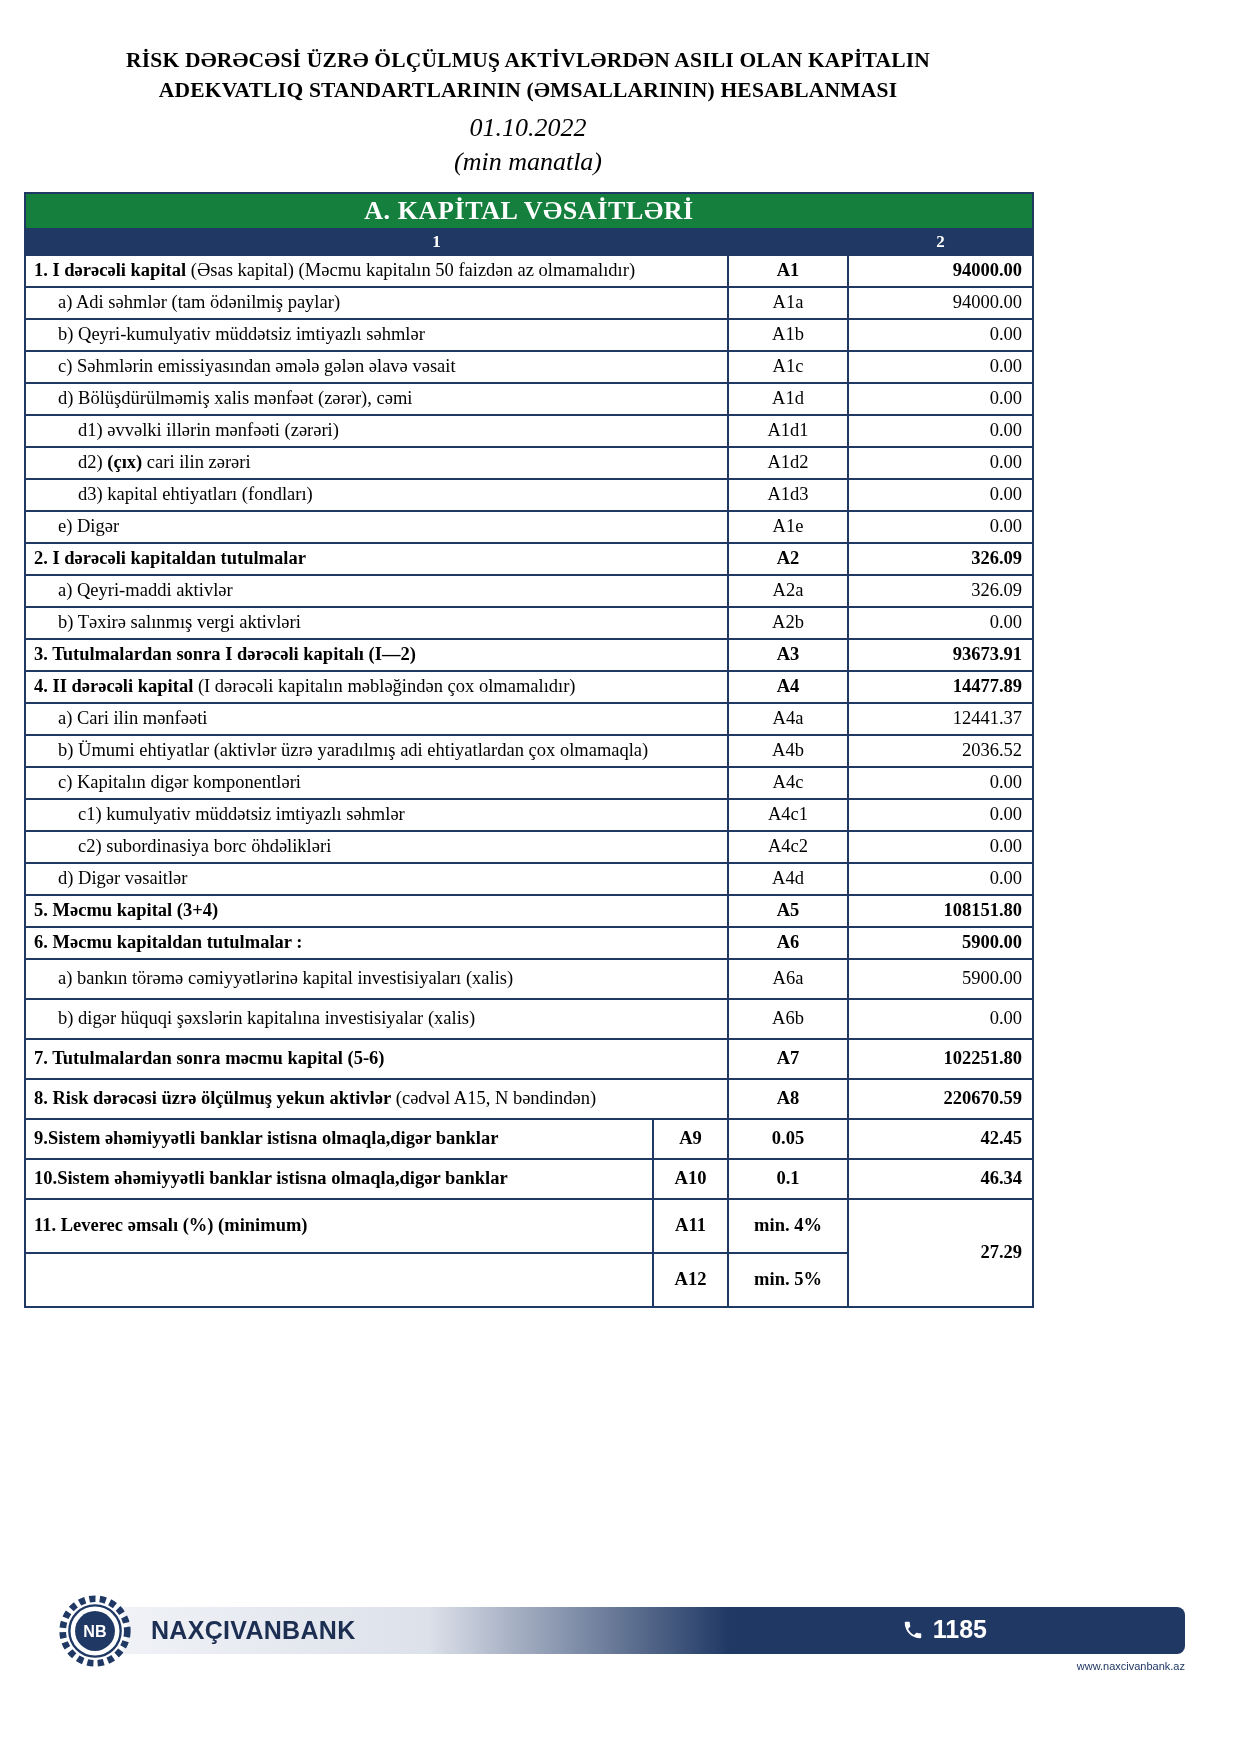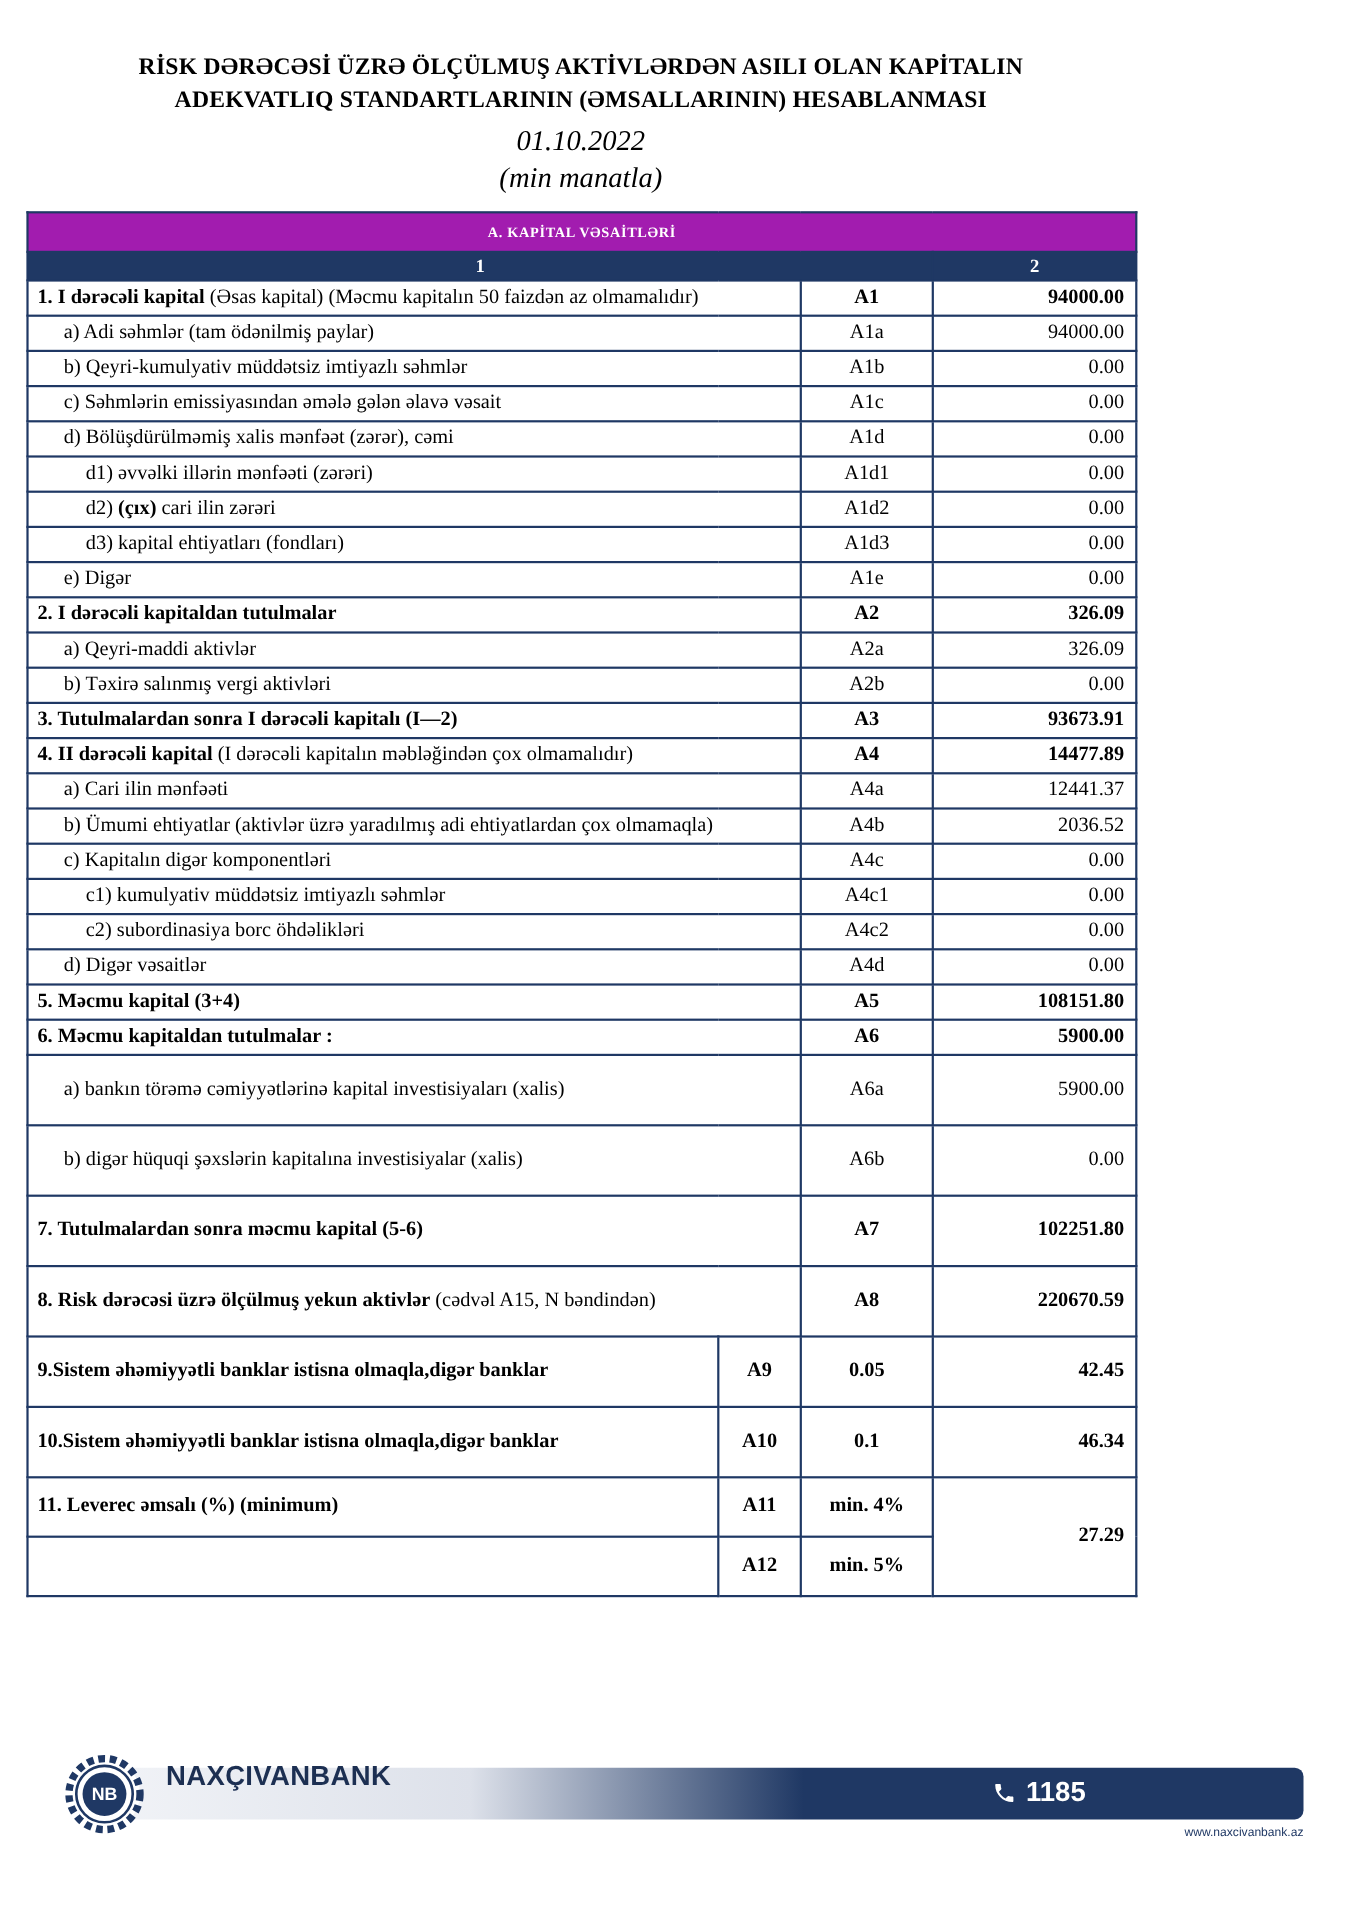--- a/index.html
+++ b/index.html
@@ -33,52 +33,52 @@
 
   table.capital {
     border-collapse: collapse;
     width: 1008px;
     margin-top: 13px;
     table-layout: fixed;
     font-size: 18.5px;
   }
   table.capital td, table.capital th { border: 2px solid #1f3864; vertical-align: middle; }
   th.section {
-    background: #a21caf; color: #fff;
-    font-size: 13px; font-weight: bold;
+    background: #15803d; color: #fff;
+    font-size: 26px; font-weight: bold;
     height: 36px; letter-spacing: 0.6px;
   }
   th.colnum {
     background: #1f3864; color: #fff;
     font-size: 17px; font-weight: bold;
     height: 26px;
     border-top: 2px solid #8b97b8;
   }
   th.colnum.second { border-left: 2px solid #8b97b8; }
 
   tr.row { height: 32px; }
-  tr.row.tall { height: 64px; }
+  tr.row.tall { height: 40px; }
   tr.row.lev { height: 54px; }
 
   td.c-label { padding: 2px 8px; }
   td.c-label.ind1 { padding-left: 32px; margin-left: 24px; }
   td.c-label.ind2 { padding-left: 52px; }
   td.c-code, td.c-coef { text-align: center; padding: 2px 4px; }
   td.c-val { text-align: right; padding: 2px 10px 2px 4px; }
   .b { font-weight: bold; }
 
   .footer { position: absolute; left: 57px; width: 1128px; bottom: 62px; height: 96px; }
   .footer-bar {
     position: absolute; left: 46px; right: 0; top: 10px; height: 47px;
     background: linear-gradient(90deg, #f1f3f7 0%, #dde1ea 30%, #1f3864 58%, #1f3864 100%);
     border-radius: 0 8px 8px 0;
   }
   .logo { position: absolute; left: 0; top: -4px; width: 76px; height: 76px; }
   .bank-name {
-    position: absolute; left: 94px; top: 4px;
+    position: absolute; left: 94px; top: 19px;
     font-family: "Liberation Sans", sans-serif;
     font-weight: bold; font-size: 25px; color: #1c2f52; letter-spacing: 0.3px;
   }
   .phone {
     position: absolute; right: 198px; top: 18px;
     color: #fff; font-family: "Liberation Sans", sans-serif;
     font-weight: bold; font-size: 25px;
     display: flex; align-items: center; gap: 9px; justify-content: space-between;
   }
   .website {

